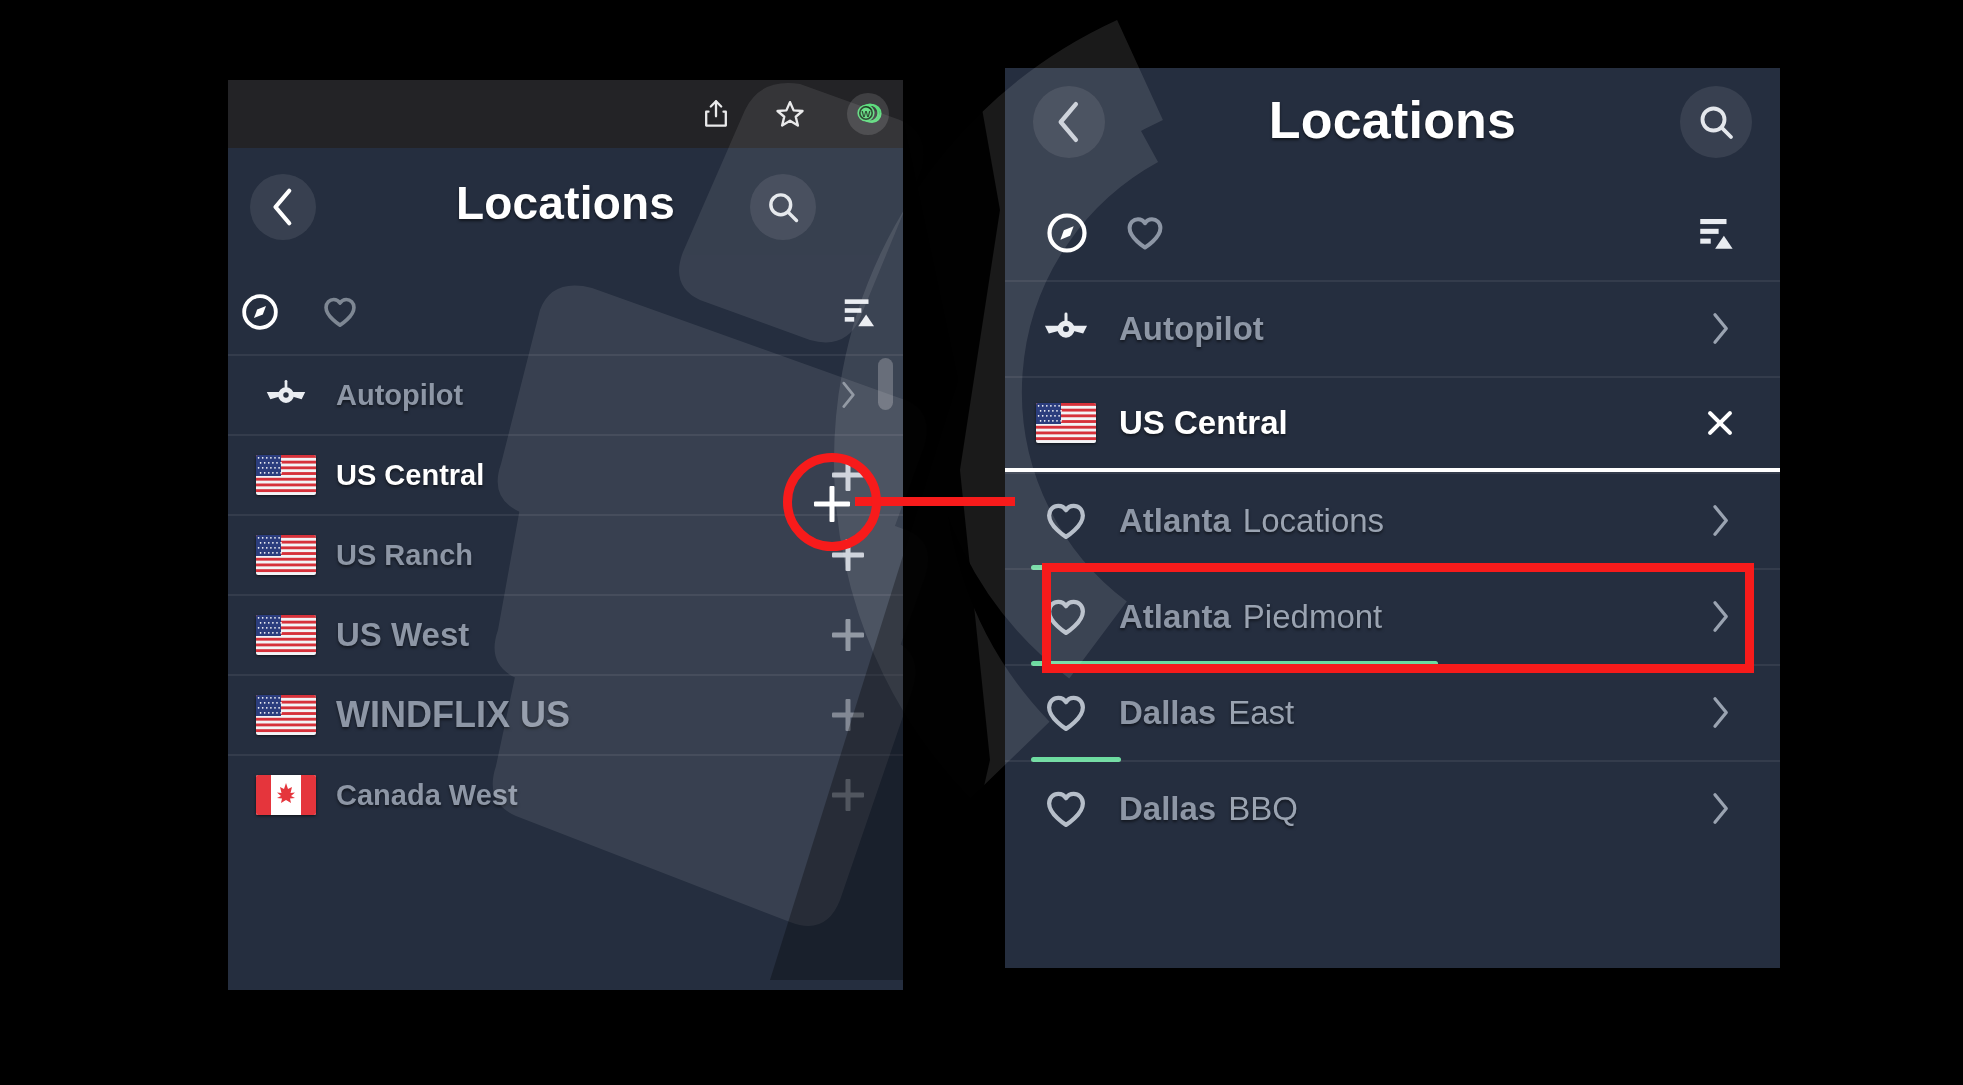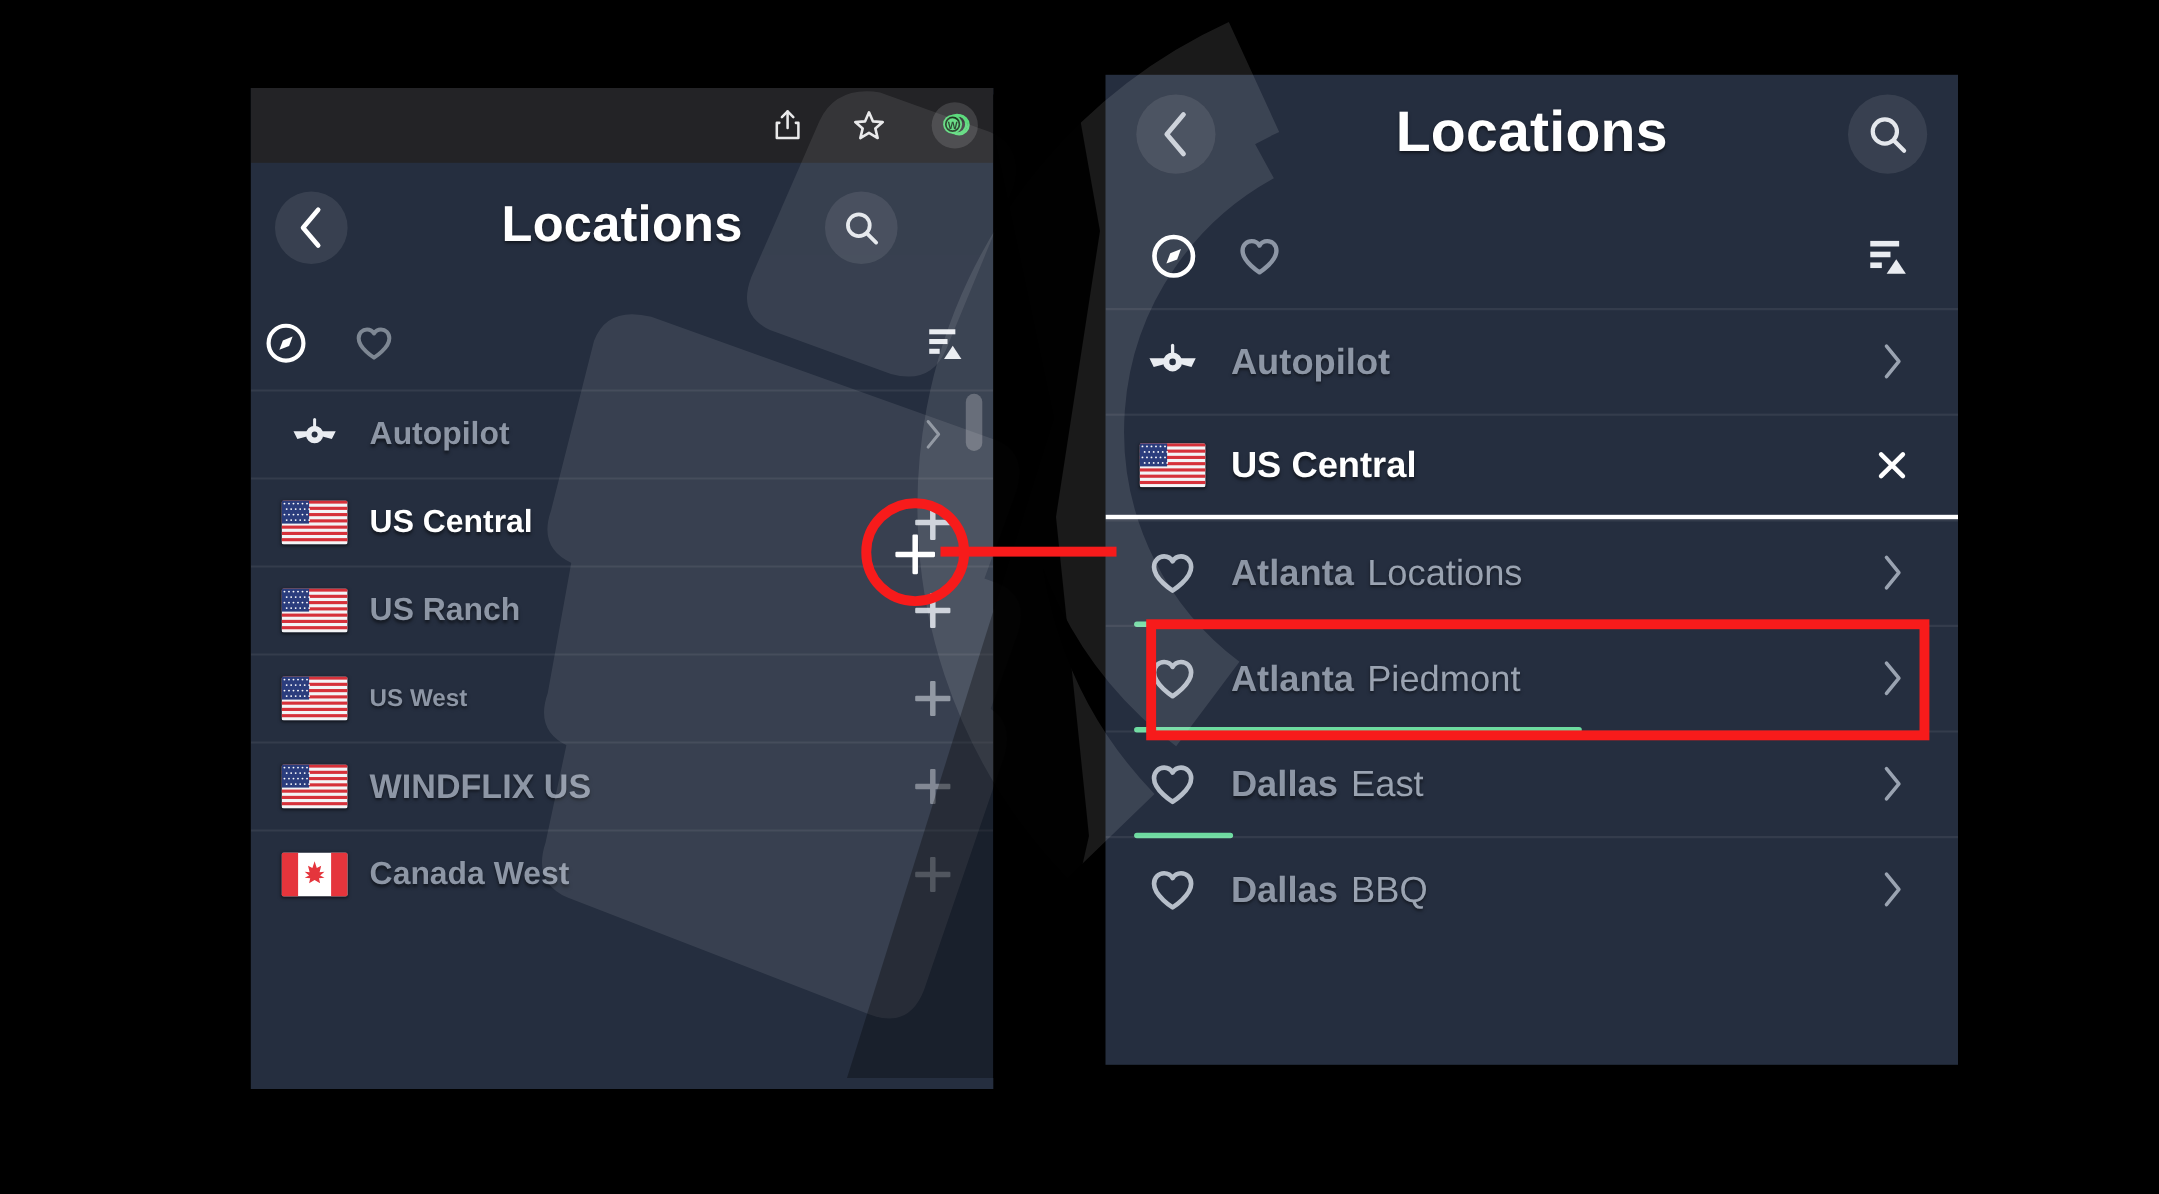--- a/index.html
+++ b/index.html
@@ -293,21 +293,21 @@
               <circle cx="19" cy="12.8" r="0.85" fill="#fff"></circle>
               <circle cx="23.1" cy="12.8" r="0.85" fill="#fff"></circle>
               <circle cx="4.6" cy="17.8" r="0.85" fill="#fff"></circle>
               <circle cx="8.7" cy="17.8" r="0.85" fill="#fff"></circle>
               <circle cx="12.799999999999999" cy="17.8" r="0.85" fill="#fff"></circle>
               <circle cx="16.9" cy="17.8" r="0.85" fill="#fff"></circle>
               <circle cx="21" cy="17.8" r="0.85" fill="#fff"></circle>
               <circle cx="25.1" cy="17.8" r="0.85" fill="#fff"></circle>
   </svg>
           </span>
-     <span class="label" style="font-size:22px; margin-left:18px;">
+     <span class="label" style="font-size:33px; margin-left:18px;">
        <span>US West</span>
      </span>
      <span class="trail" style="width:54px; opacity:0.62;">
        <span class="plus" style="width:32px;height:32px;color:#c6ccd5;"></span>
      </span>
         </div>
         <div class="row" style="height: 80px; padding: 0px 28px 0px 26px;">
           <span class="lead" style="width:64px;">
             <svg class="flag" width="60" height="40" viewBox="0 0 60 40">
     <rect width="60" height="40" fill="#f3f4f6"></rect>
@@ -338,21 +338,21 @@
               <circle cx="19" cy="12.8" r="0.85" fill="#fff"></circle>
               <circle cx="23.1" cy="12.8" r="0.85" fill="#fff"></circle>
               <circle cx="4.6" cy="17.8" r="0.85" fill="#fff"></circle>
               <circle cx="8.7" cy="17.8" r="0.85" fill="#fff"></circle>
               <circle cx="12.799999999999999" cy="17.8" r="0.85" fill="#fff"></circle>
               <circle cx="16.9" cy="17.8" r="0.85" fill="#fff"></circle>
               <circle cx="21" cy="17.8" r="0.85" fill="#fff"></circle>
               <circle cx="25.1" cy="17.8" r="0.85" fill="#fff"></circle>
   </svg>
           </span>
-     <span class="label" style="font-size:31px; margin-left:18px;">
+     <span class="label" style="font-size:36px; margin-left:18px;">
        <span>WINDFLIX US</span>
      </span>
      <span class="trail" style="width:54px; opacity:0.5;">
        <span class="plus" style="width:32px;height:32px;color:#c6ccd5;"></span>
      </span>
         </div>
         <div class="row" style="height: 80px; padding: 0px 28px 0px 26px;">
           <span class="lead" style="width:64px;">
             <svg class="flag" width="60" height="40" viewBox="0 0 60 40">
     <rect width="60" height="40" fill="#fff"></rect>

